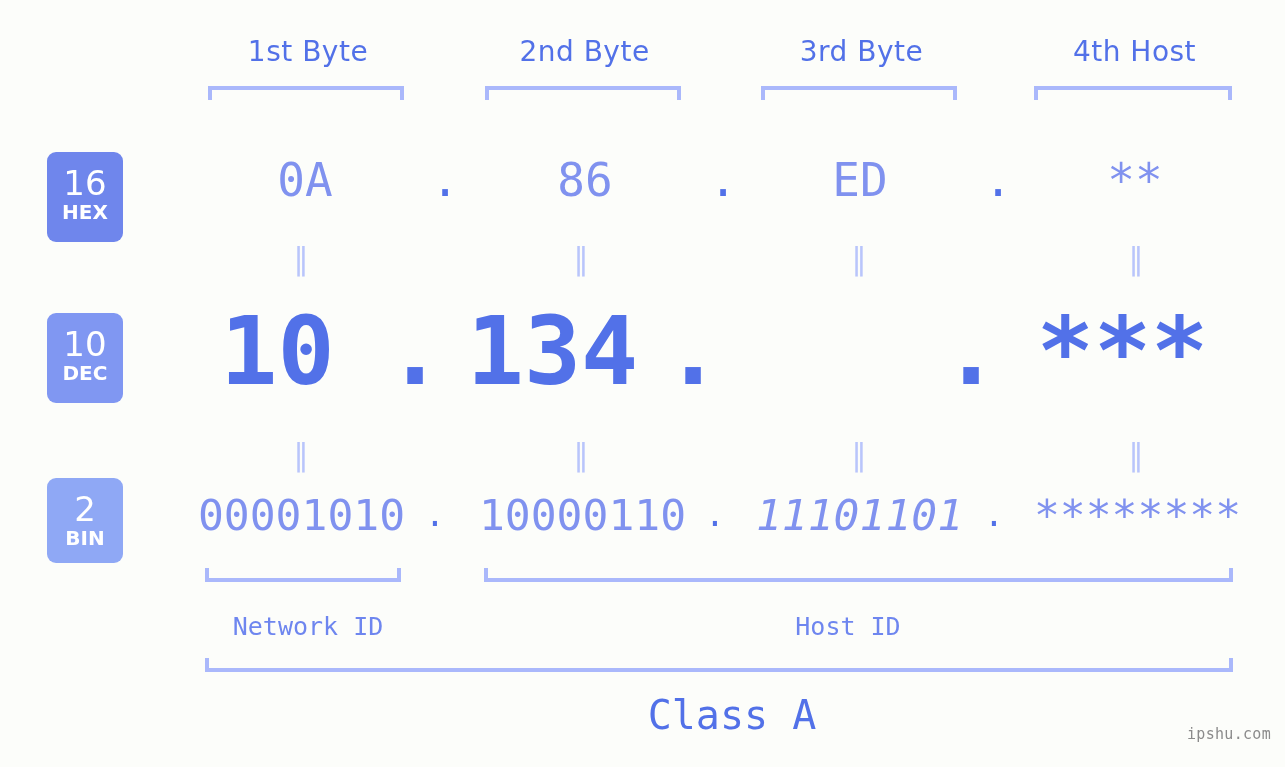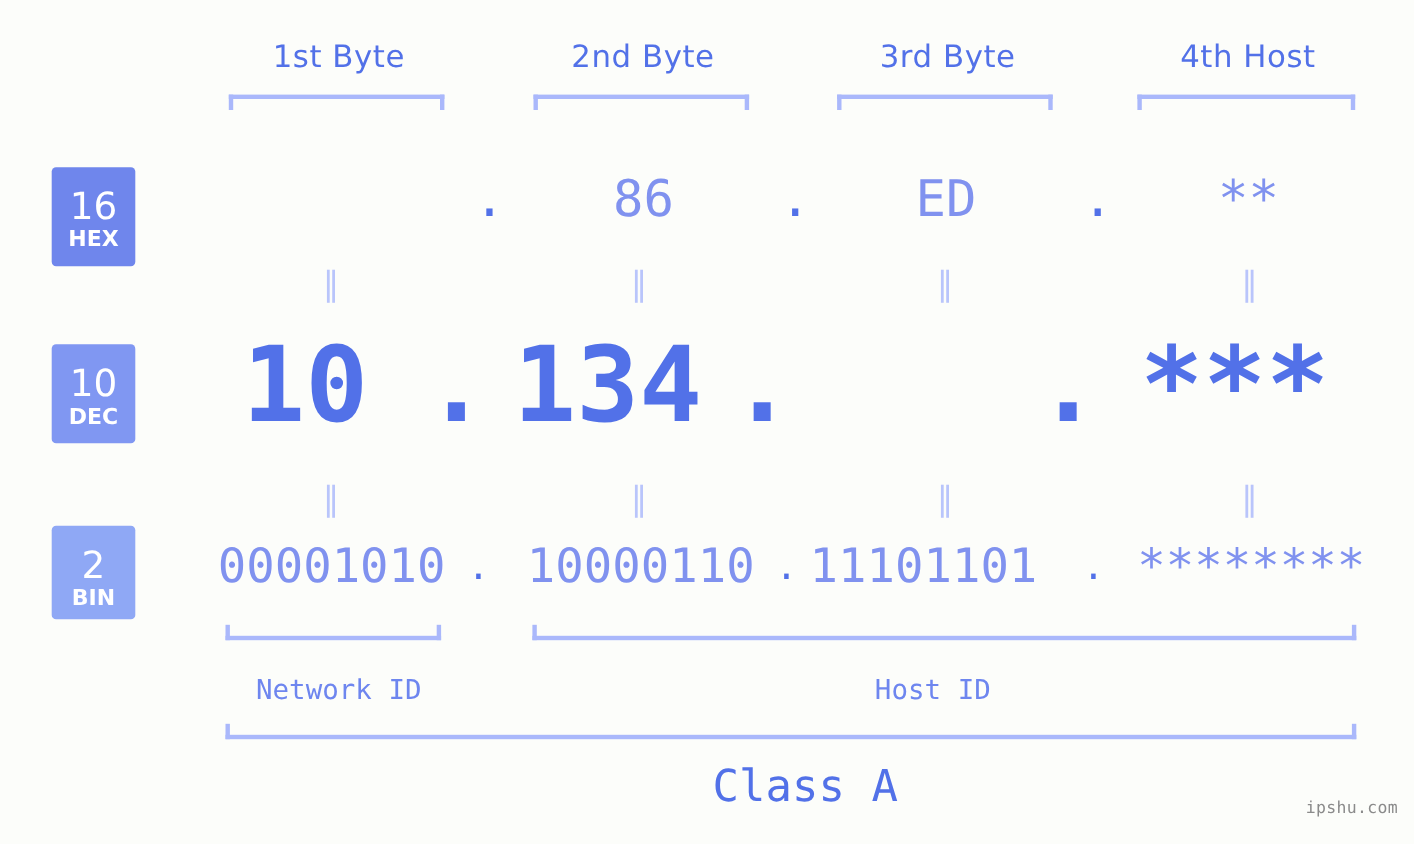--- a/index.html
+++ b/index.html
@@ -47,25 +47,25 @@
     border-bottom: 4px solid #aab8fb;
     border-left: 4px solid #aab8fb;
     border-right: 4px solid #aab8fb;
   }
 
   
   .badge {
     position: absolute;
     left: 47px;
     width: 76px;
-    border-radius: 4px;
+    border-radius: 9px;
     color: #ffffff;
     text-align: center;
     font-family: "DejaVu Sans", sans-serif;
-    padding-top: 18px;
+    padding-top: 13px;
   }
   .badge .num {
     display: block;
     font-size: 34px;
     line-height: 36px;
     font-weight: 400;
   }
   .badge .sys {
     display: block;
     font-size: 20px;
@@ -203,20 +203,21 @@
   <div class="badge" id="badge-dec">
     <span class="num">10</span>
     <span class="sys">DEC</span>
   </div>
   <div class="badge" id="badge-bin">
     <span class="num">2</span>
     <span class="sys">BIN</span>
   </div>
 
   <div class="row" id="row-hex">
+    <div class="cell" style="left:55px;  width:200px;">0A</div>
     <div class="dot cell" style="left:255px; width:80px;">.</div>
     <div class="cell" style="left:335px; width:200px;">86</div>
     <div class="dot cell" style="left:533px; width:80px;">.</div>
     <div class="cell" style="left:610px; width:200px;">ED</div>
     <div class="dot cell" style="left:808px; width:80px;">.</div>
     <div class="cell" style="left:885px; width:200px;">**</div>
   </div>
 
   <div class="eq" style="left:281px; top:244px;">‖</div>
   <div class="eq" style="left:561px; top:244px;">‖</div>
@@ -235,21 +236,21 @@
   <div class="eq" style="left:281px; top:440px;">‖</div>
   <div class="eq" style="left:561px; top:440px;">‖</div>
   <div class="eq" style="left:839px; top:440px;">‖</div>
   <div class="eq" style="left:1116px; top:440px;">‖</div>
 
   <div class="row" id="row-bin">
     <div class="cell" style="left:44px;  width:215px;">00001010</div>
     <div class="dot cell" style="left:255px; width:60px;">.</div>
     <div class="cell" style="left:325px; width:215px;">10000110</div>
     <div class="dot cell" style="left:535px; width:60px;">.</div>
-    <div class="cell" style="left:582px; width:215px;">11101101</div>
+    <div class="cell" style="left:602px; width:215px;font-style:italic;">11101101</div>
     <div class="dot cell" style="left:814px; width:60px;">.</div>
     <div class="cell" style="left:880px; width:215px;">********</div>
   </div>
 
   <div class="bracket-down" style="left:205px; top:568px; width:196px;"></div>
   <div class="bracket-down" style="left:484px; top:568px; width:749px;"></div>
 
   <div class="section-label" style="left:718px; top:612px; width:260px;">Host ID</div>
   <div class="section-label" style="left:178px; top:612px; width:260px;">Network ID</div>
 

